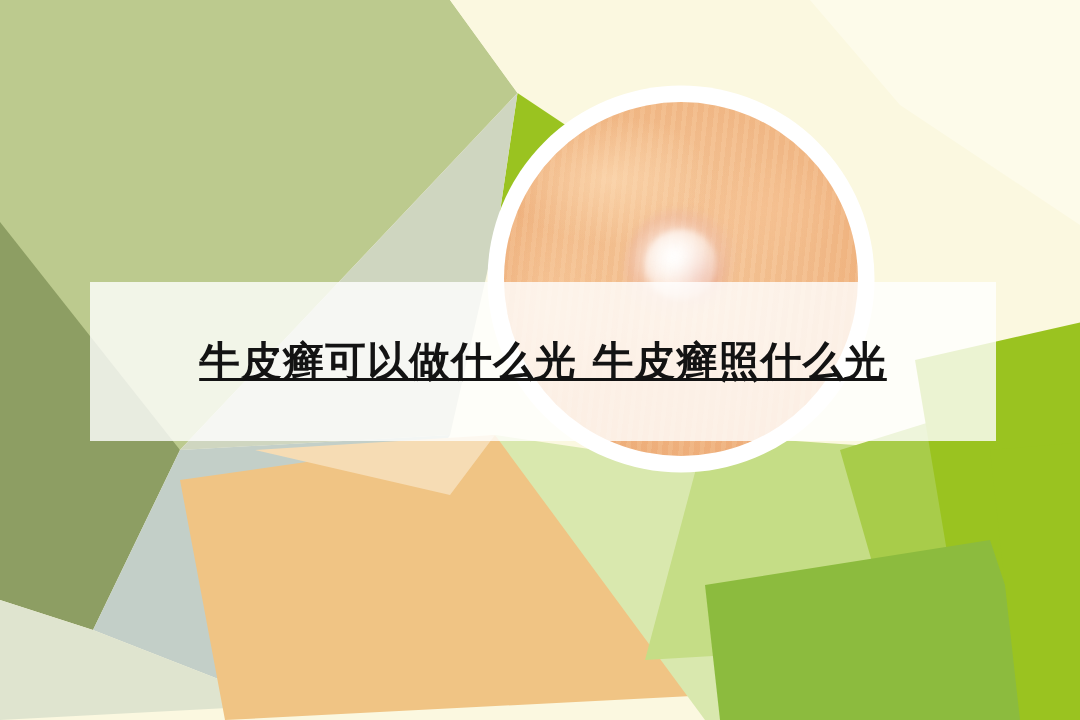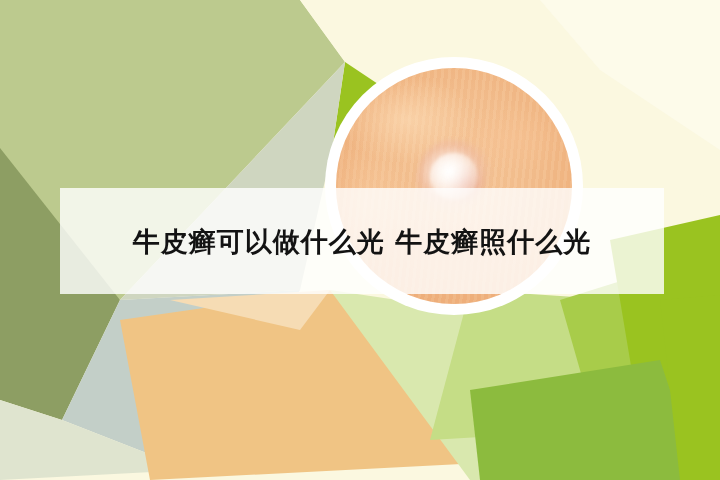--- a/index.html
+++ b/index.html
@@ -110,20 +110,21 @@
     justify-content: center;
   }
   .title-text {
     font-family: "DejaVu Sans", "Liberation Sans", sans-serif;
     font-size: 27px;
     font-weight: 700;
     letter-spacing: 1px;
     color: #131313;
     white-space: nowrap;
     line-height: 1;
+    text-decoration: underline;
   }
 </style>
 </head>
 <body>
 
 <div id="cover">
 
   <svg class="poly-layer" viewBox="0 0 720 480" preserveAspectRatio="none">
     <rect x="0" y="0" width="720" height="480" fill="#fbf8e0"></rect>
     <g id="poly-group">

